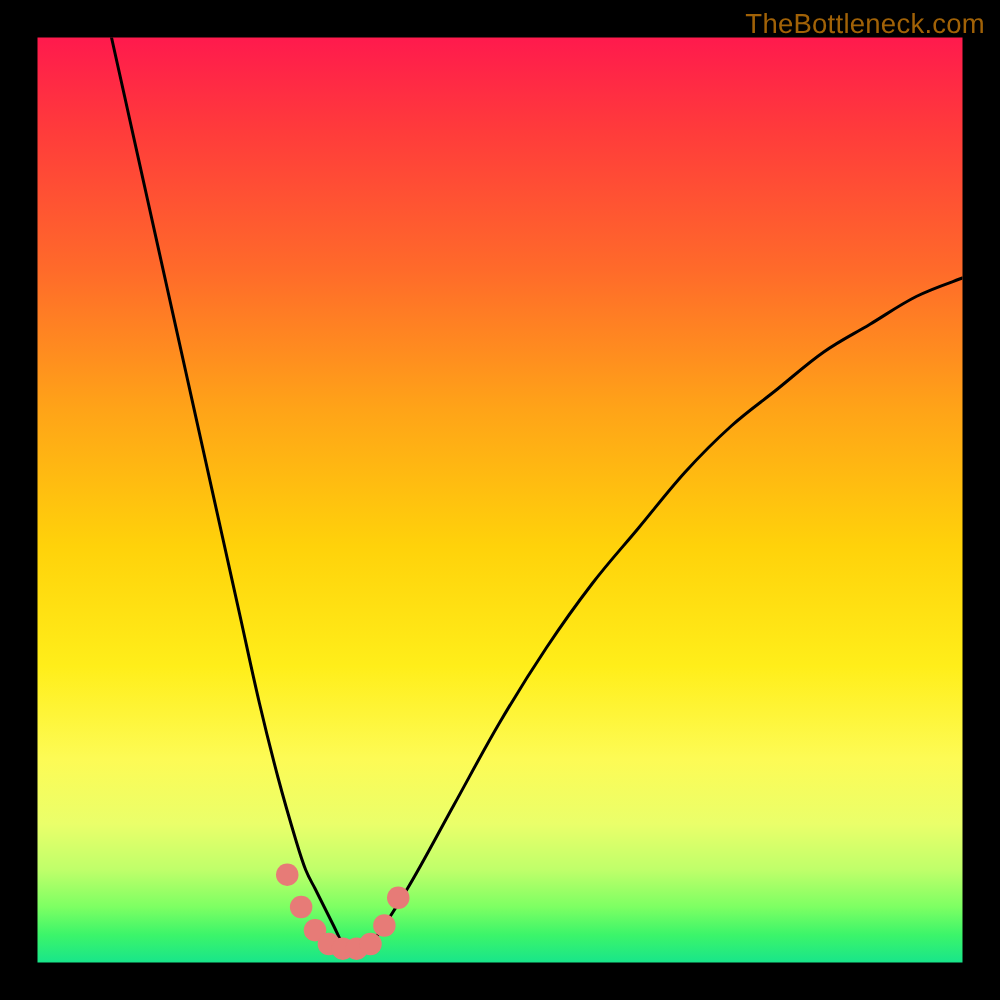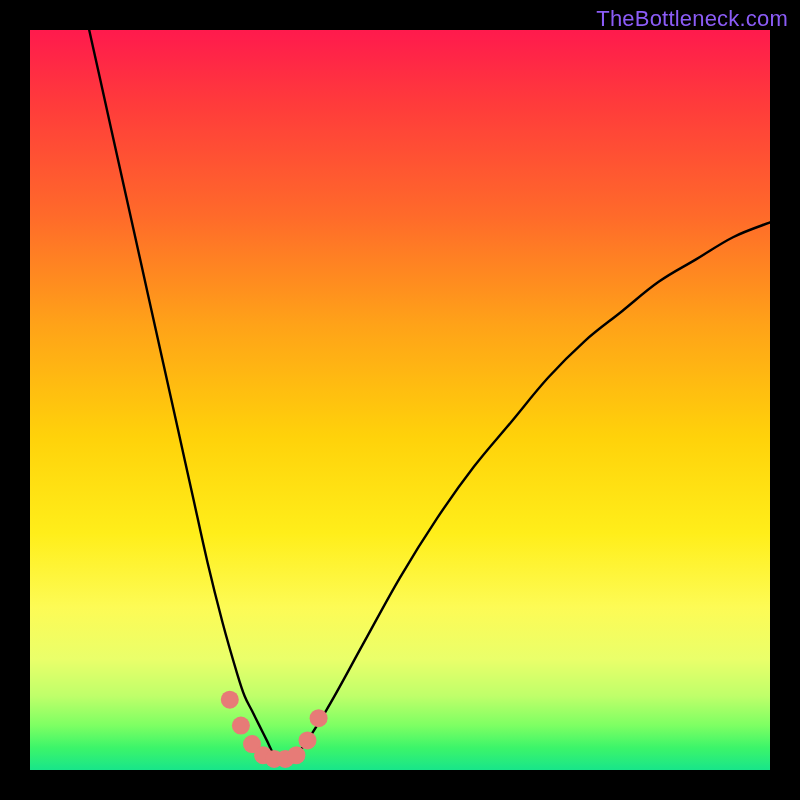--- a/index.html
+++ b/index.html
@@ -38,21 +38,21 @@
       #3cf56a 97%,
       #18e58a 100%
     );
   }
   .watermark {
     position: absolute;
     top: 6px;
     right: 12px;
     font-family: Arial, Helvetica, sans-serif;
     font-size: 22px;
-    color: #8b5cf6;
+    color: #a16207;
     letter-spacing: 0.2px;
     user-select: none;
   }
   svg.curve {
     position: absolute;
     left: 0;
     top: 0;
     width: 740px;
     height: 740px;
   }

